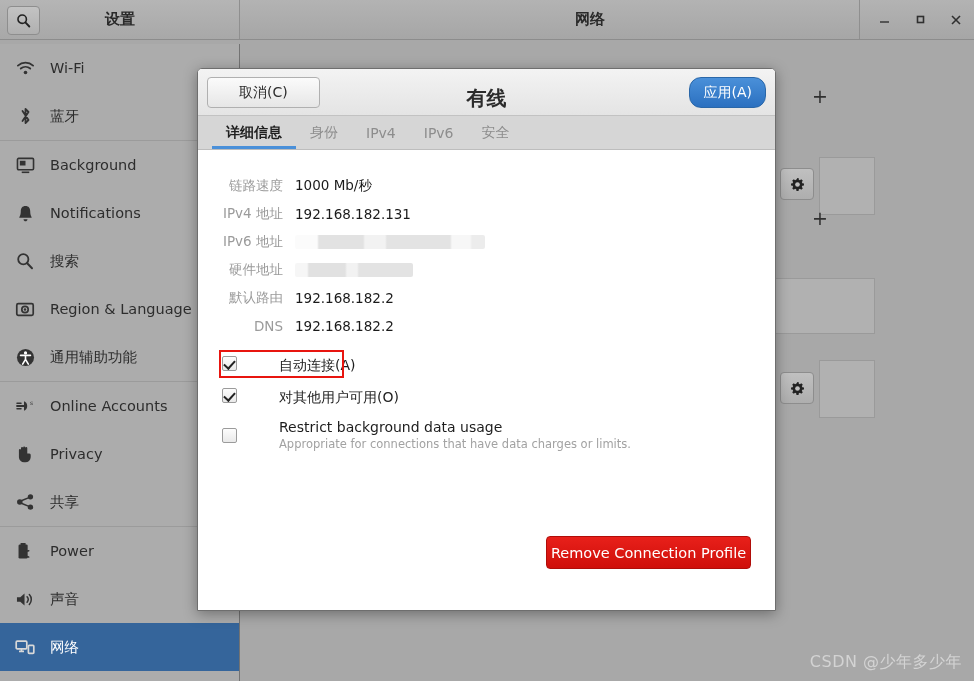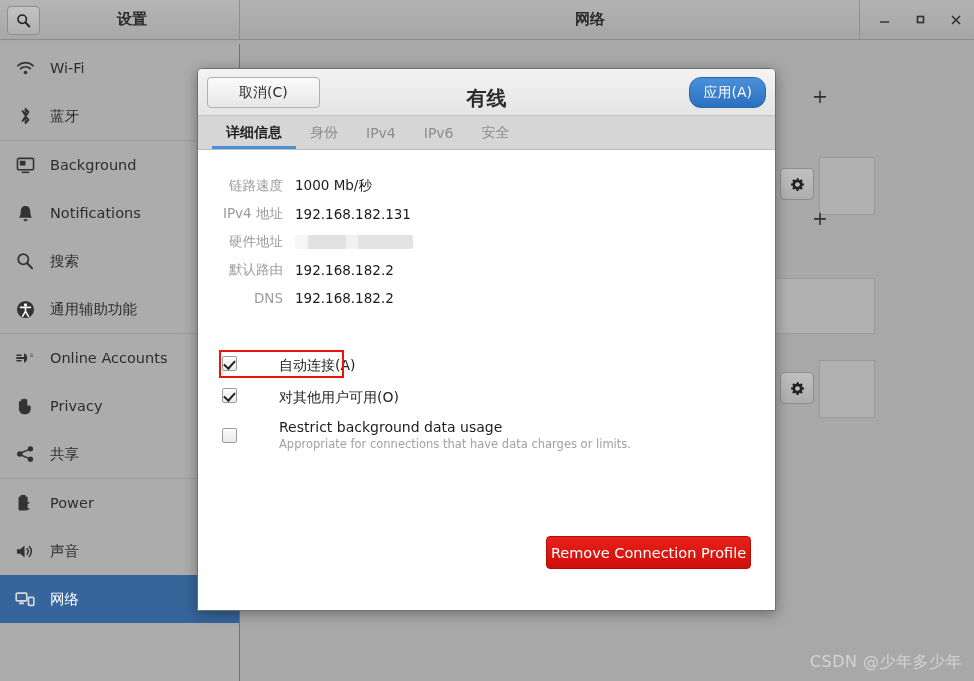--- a/index.html
+++ b/index.html
@@ -30,21 +30,21 @@
   }
   .search-btn {
     position: absolute; left: 7px; top: 6px;
     width: 33px; height: 29px;
     border-radius: 4px;
     background: linear-gradient(to bottom, #c3c3c3 0%, #b0b0b0 100%);
     border: 1px solid #8e8e8e;
     display: flex; align-items: center; justify-content: center;
   }
   .settings-title {
-    position: absolute; left: 52px; top: 0; width: 160px; height: 39px;
+    position: absolute; left: 40px; top: 0; width: 160px; height: 39px;
     display: flex; align-items: center; justify-content: center;
     font-size: 15px; font-weight: bold; color: #2a2a2a;
   }
   .network-title {
     position: absolute; left: 240px; top: 0; width: 700px; height: 39px;
     display: flex; align-items: center; justify-content: center;
     font-size: 15px; font-weight: bold; color: #2a2a2a;
   }
   .winctl {
     position: absolute; top: 0; right: 0; height: 39px;
@@ -375,20 +375,30 @@
     <div class="side-item">
       <span class="ic">
         <svg width="18" height="18" viewBox="0 0 18 18">
           <circle cx="7.3" cy="7.3" r="5.1" fill="none" stroke="#333" stroke-width="1.8"></circle>
           <line x1="11.2" y1="11.2" x2="16" y2="16.2" stroke="#333" stroke-width="2" stroke-linecap="round"></line>
         </svg>
       </span>
       <span class="lbl">搜索</span>
     </div>
 
+    <div class="side-item">
+      <span class="ic">
+        <svg width="20" height="17" viewBox="0 0 20 18">
+          <rect x="1.3" y="2.8" width="17.4" height="12.4" rx="1.6" fill="none" stroke="#333" stroke-width="1.8"></rect>
+          <circle cx="10" cy="9" r="3.4" fill="none" stroke="#333" stroke-width="1.8"></circle>
+          <circle cx="10" cy="9" r="1.3" fill="#333"></circle>
+        </svg>
+      </span>
+      <span class="lbl">Region &amp; Language</span>
+    </div>
 
     <div class="side-item">
       <span class="ic">
         <svg width="19" height="19" viewBox="0 0 20 20">
           <circle cx="10" cy="10" r="9" fill="#333"></circle>
           <circle cx="10" cy="5.2" r="1.7" fill="#fff"></circle>
           <path d="M4.8 7.8 L15.2 7.8 M10 7.8 L10 12 M10 12 L7 17 M10 12 L13 17" stroke="#fff" stroke-width="1.7" stroke-linecap="round" fill="none"></path>
         </svg>
       </span>
       <span class="lbl">通用辅助功能</span>
@@ -511,20 +521,24 @@
       <div class="detail-rows">
         <div class="drow">
           <span class="dk">链路速度</span>
           <span class="dv">1000 Mb/秒</span>
         </div>
         <div class="drow">
           <span class="dk">IPv4 地址</span>
           <span class="dv">192.168.182.131</span>
         </div>
         <div class="drow">
+          <span class="dk">IPv6 地址</span>
+          <span class="dv blur blur-a"></span>
+        </div>
+        <div class="drow">
           <span class="dk">硬件地址</span>
           <span class="dv blur blur-b"></span>
         </div>
         <div class="drow">
           <span class="dk">默认路由</span>
           <span class="dv">192.168.182.2</span>
         </div>
         <div class="drow">
           <span class="dk">DNS</span>
           <span class="dv">192.168.182.2</span>

